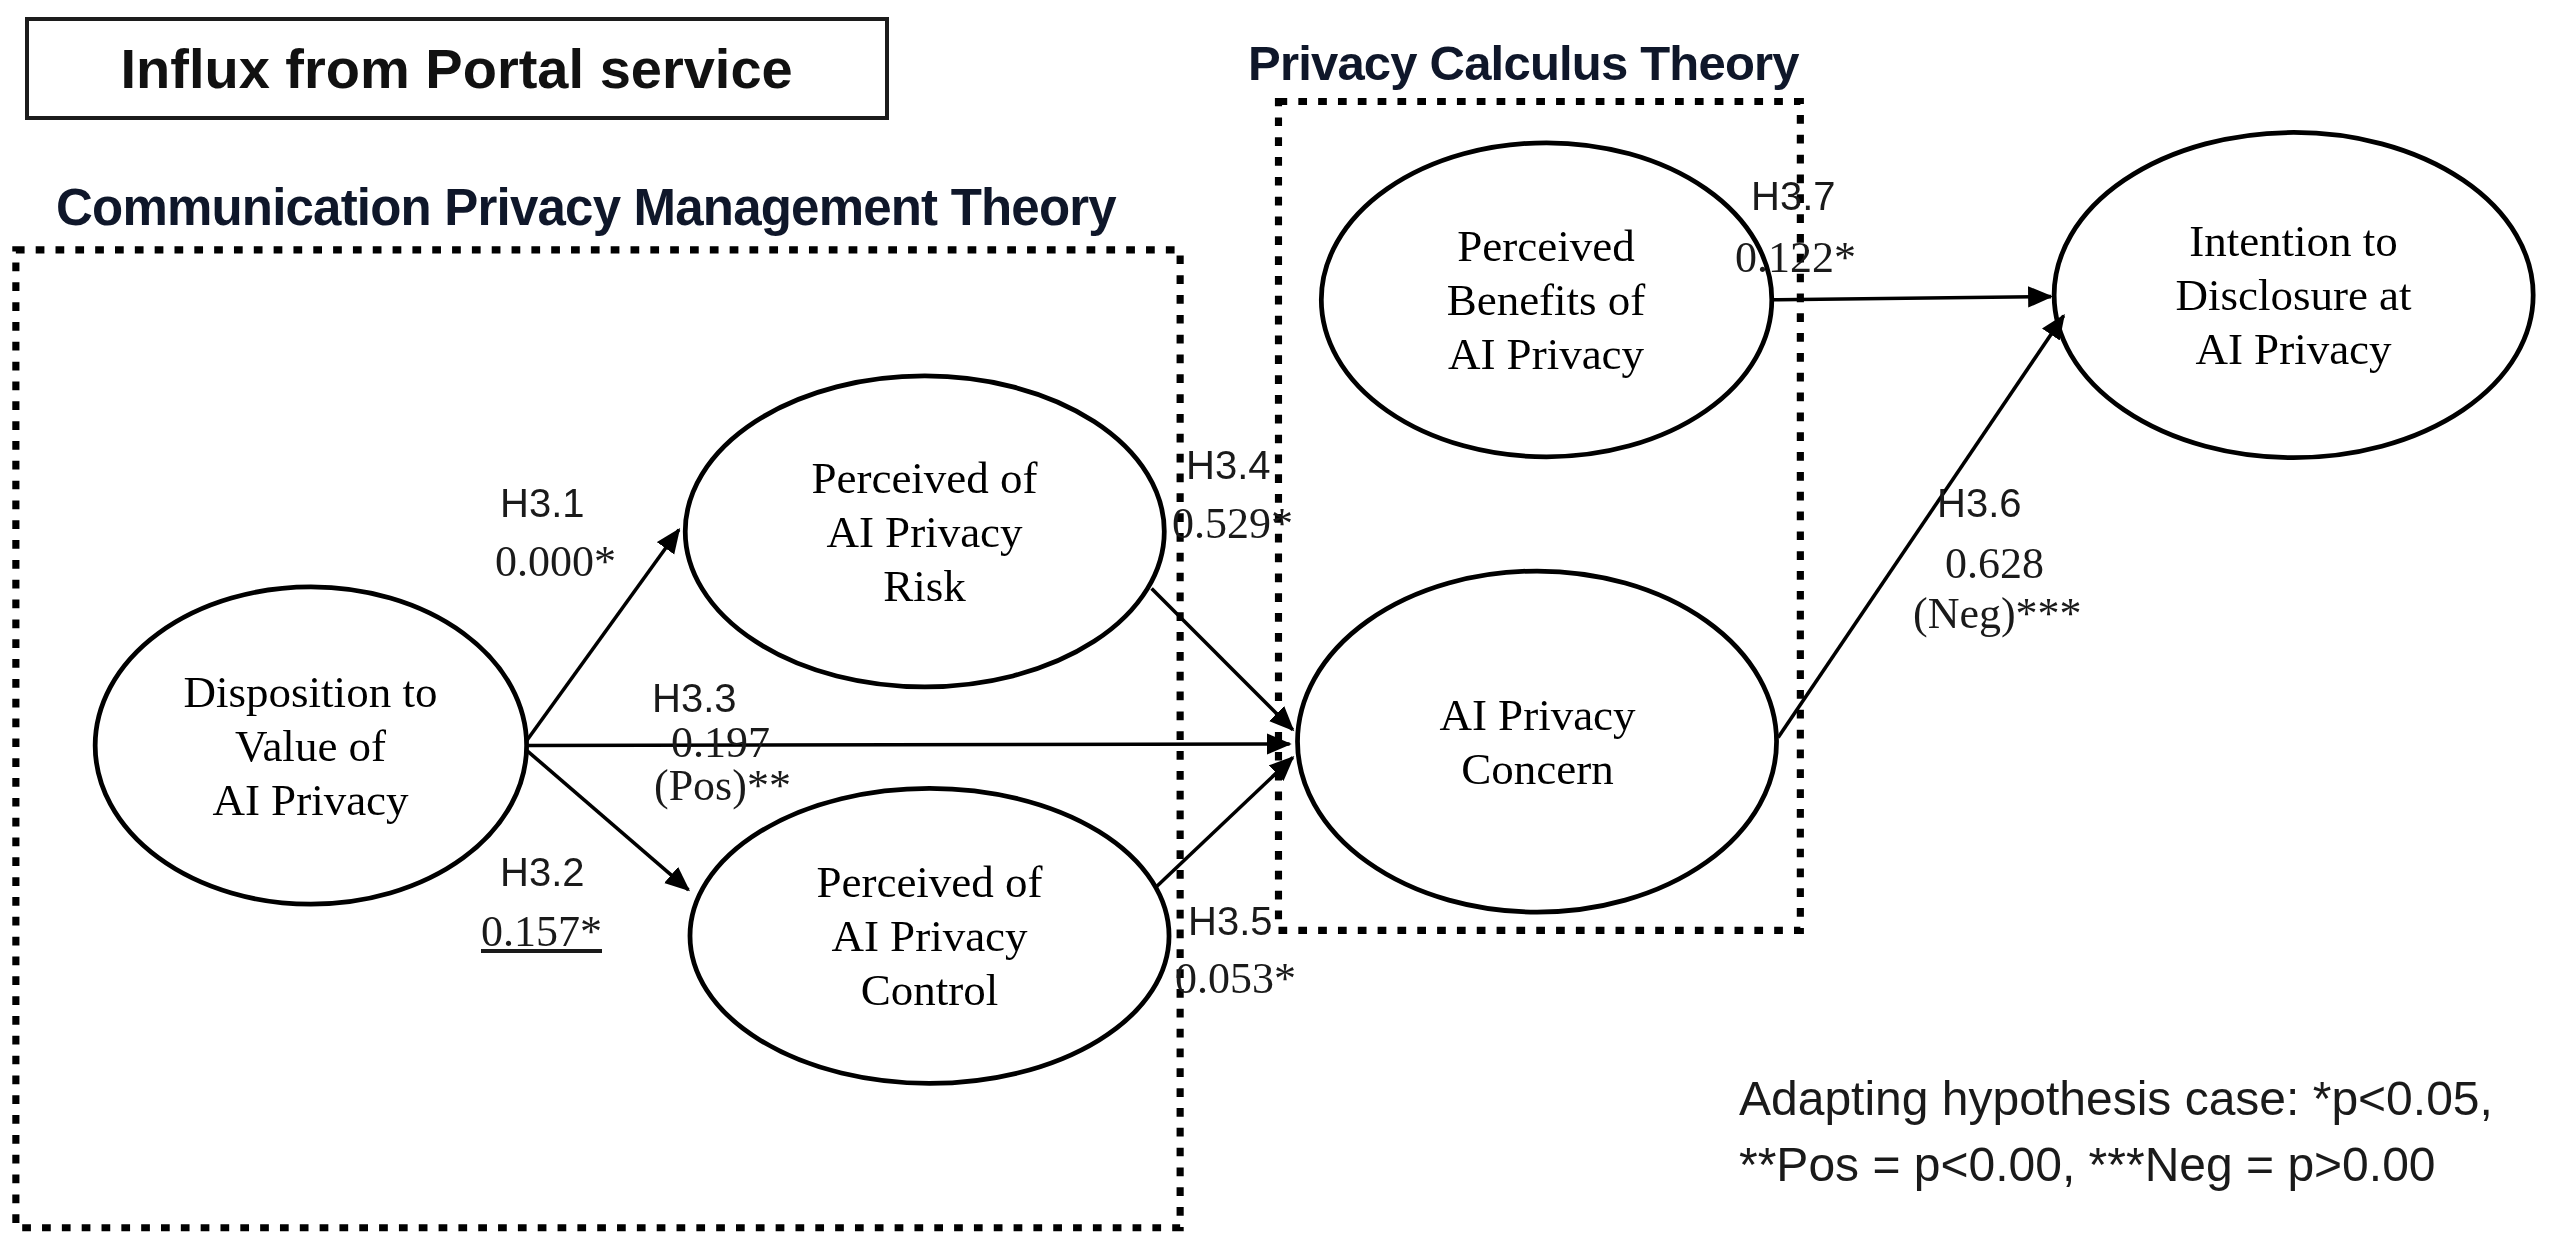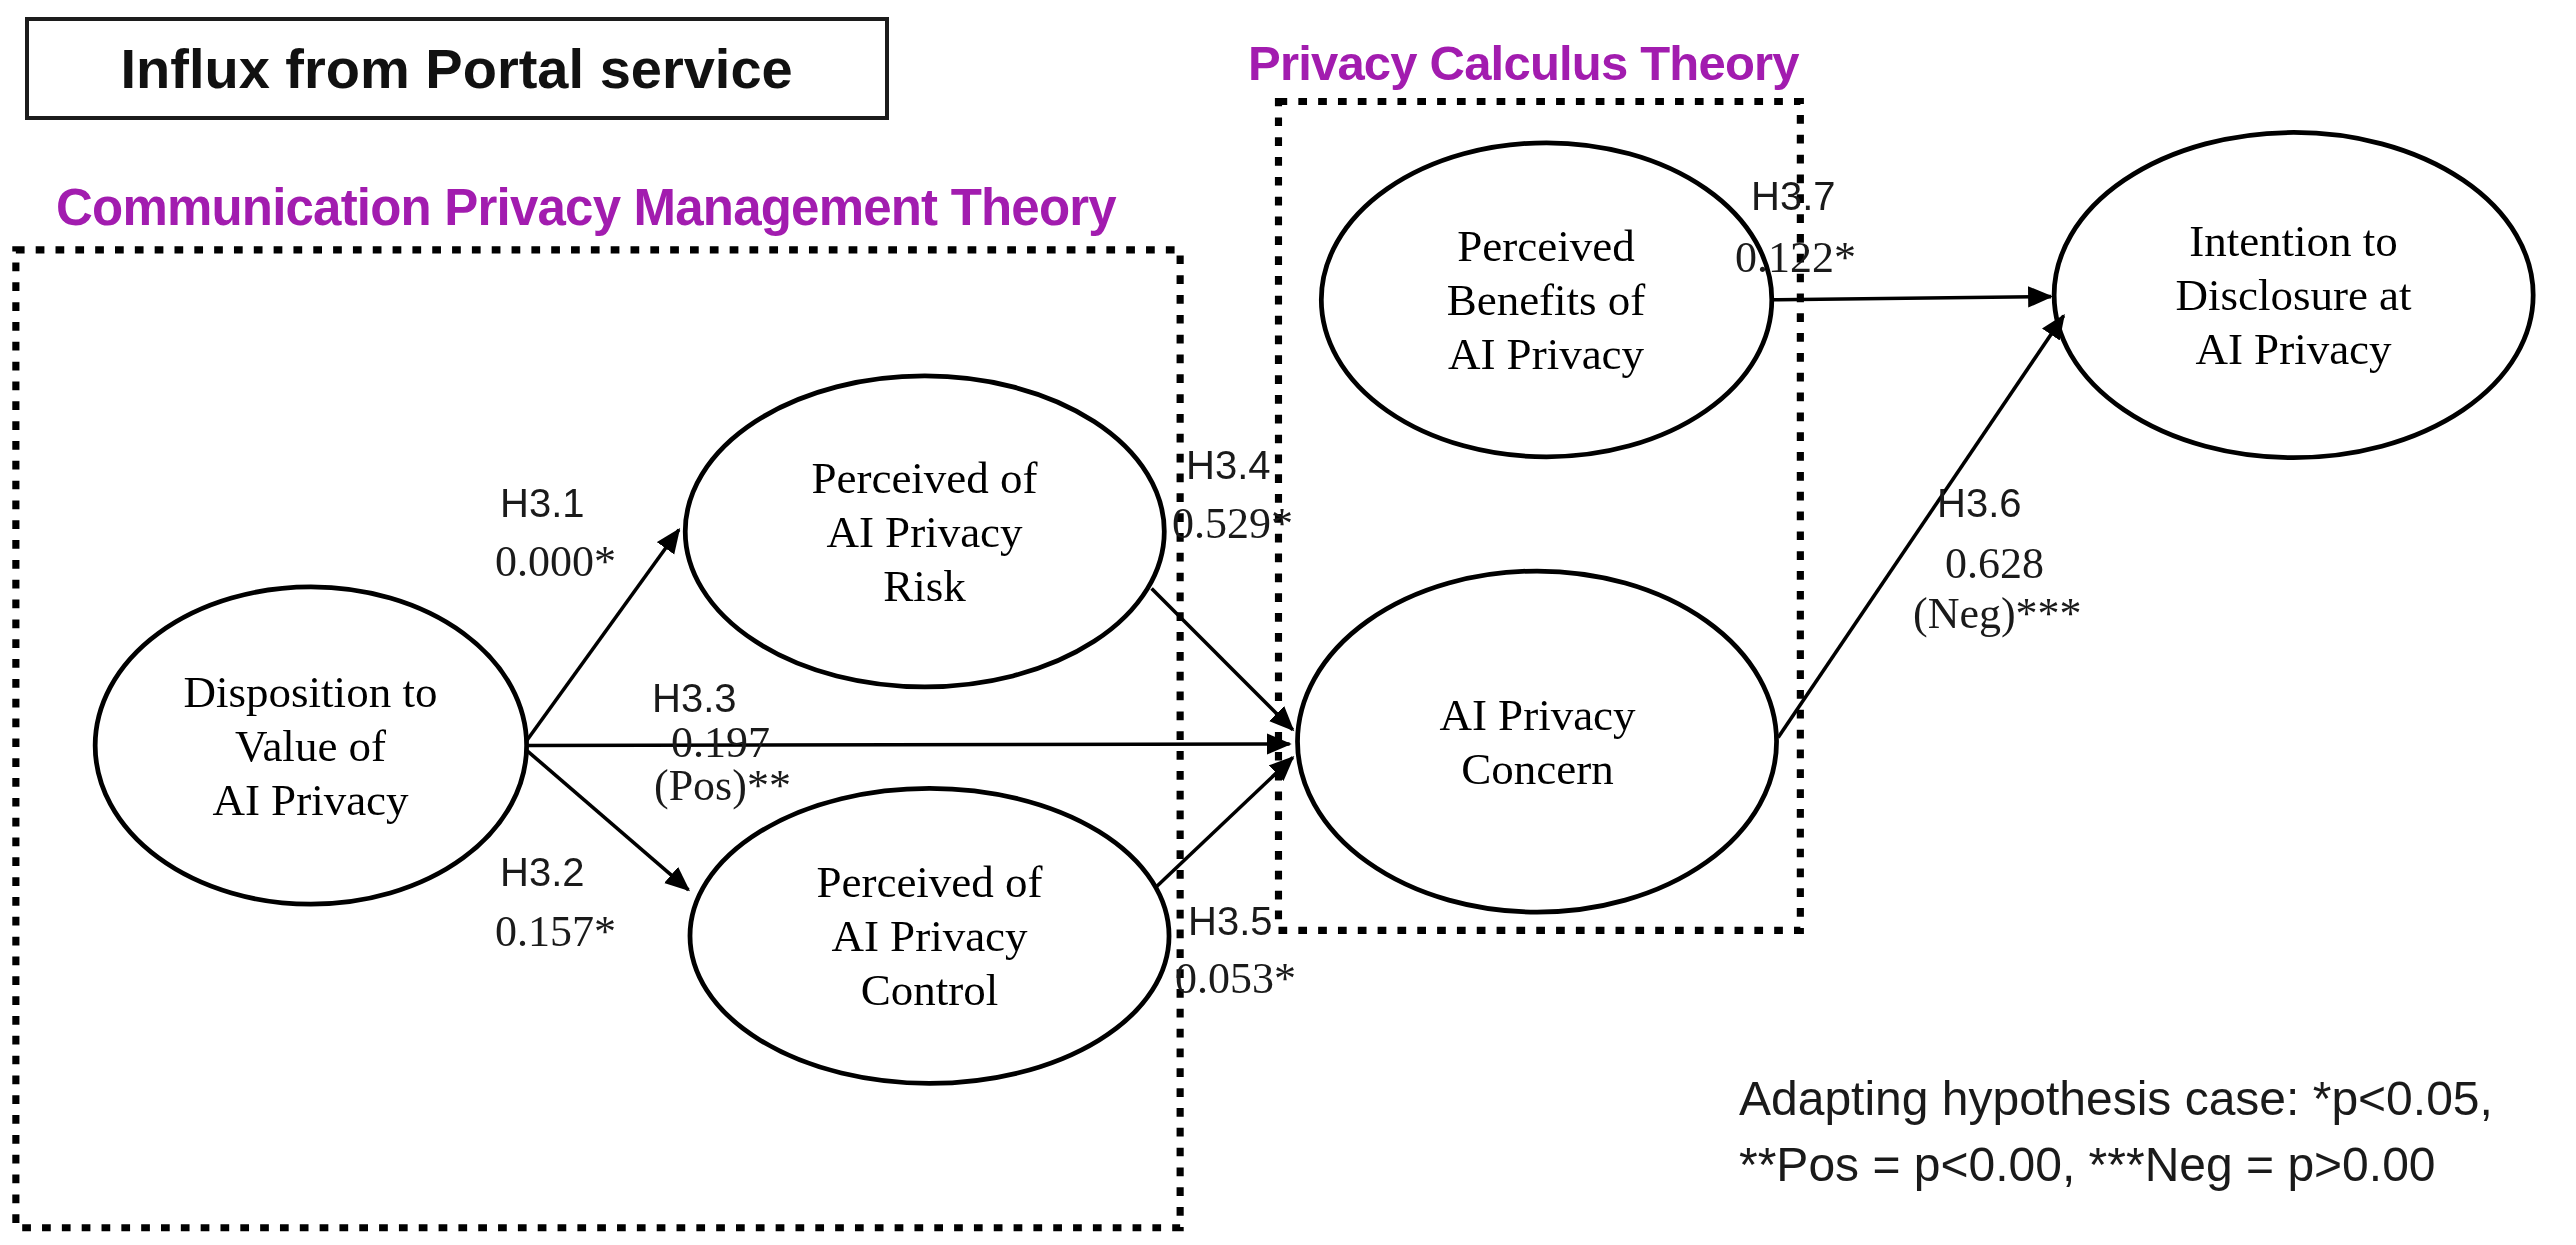--- a/index.html
+++ b/index.html
@@ -12,21 +12,21 @@
     color:#111;
     overflow:hidden;
     padding-left:38px;
   }
   #shapes{position:absolute;left:0;top:0;width:2576px;height:1246px;}
   .abs{position:absolute;}
   .heading-bold{
     font-family:"Liberation Sans", sans-serif;
     font-weight:700;
     font-size:51px;
-    color:#a21caf;
+    color:#0f172a;
     white-space:nowrap;
     letter-spacing:-0.8px;
   }
   .heading-reg{
     font-family:"Liberation Sans", sans-serif;
     font-weight:400;
     font-size:46px;
     color:#1a1a1a;
     white-space:nowrap;
   }
@@ -119,21 +119,21 @@
   <div class="abs node-label" style="left:1298px;top:571px;width:479px;height:341px;">AI Privacy
 Concern</div>
   <div class="abs node-label" style="left:2054px;top:132px;width:479px;height:325px;">Intention to
 Disclosure at
 AI Privacy</div>
 
   <div class="abs edge-code" style="left:500px;top:481px;">H3.1</div>
   <div class="abs edge-val" style="left:495px;top:536px;">0.000*</div>
 
   <div class="abs edge-code" style="left:500px;top:850px;">H3.2</div>
-  <div class="abs edge-val" style="left:495px;top:906px;">0.157*</div>
+  <div class="abs edge-val" style="left:481px;top:906px;text-decoration:underline;">0.157*</div>
 
   <div class="abs edge-code" style="left:652px;top:676px;">H3.3</div>
   <div class="abs edge-val" style="left:671px;top:717px;">0.197</div>
   <div class="abs edge-val" style="left:654px;top:760px;">(Pos)**</div>
 
   <div class="abs edge-code" style="left:1186px;top:443px;">H3.4</div>
   <div class="abs edge-val" style="left:1172px;top:498px;">0.529*</div>
 
   <div class="abs edge-code" style="left:1188px;top:899px;">H3.5</div>
   <div class="abs edge-val" style="left:1175px;top:953px;">0.053*</div>

